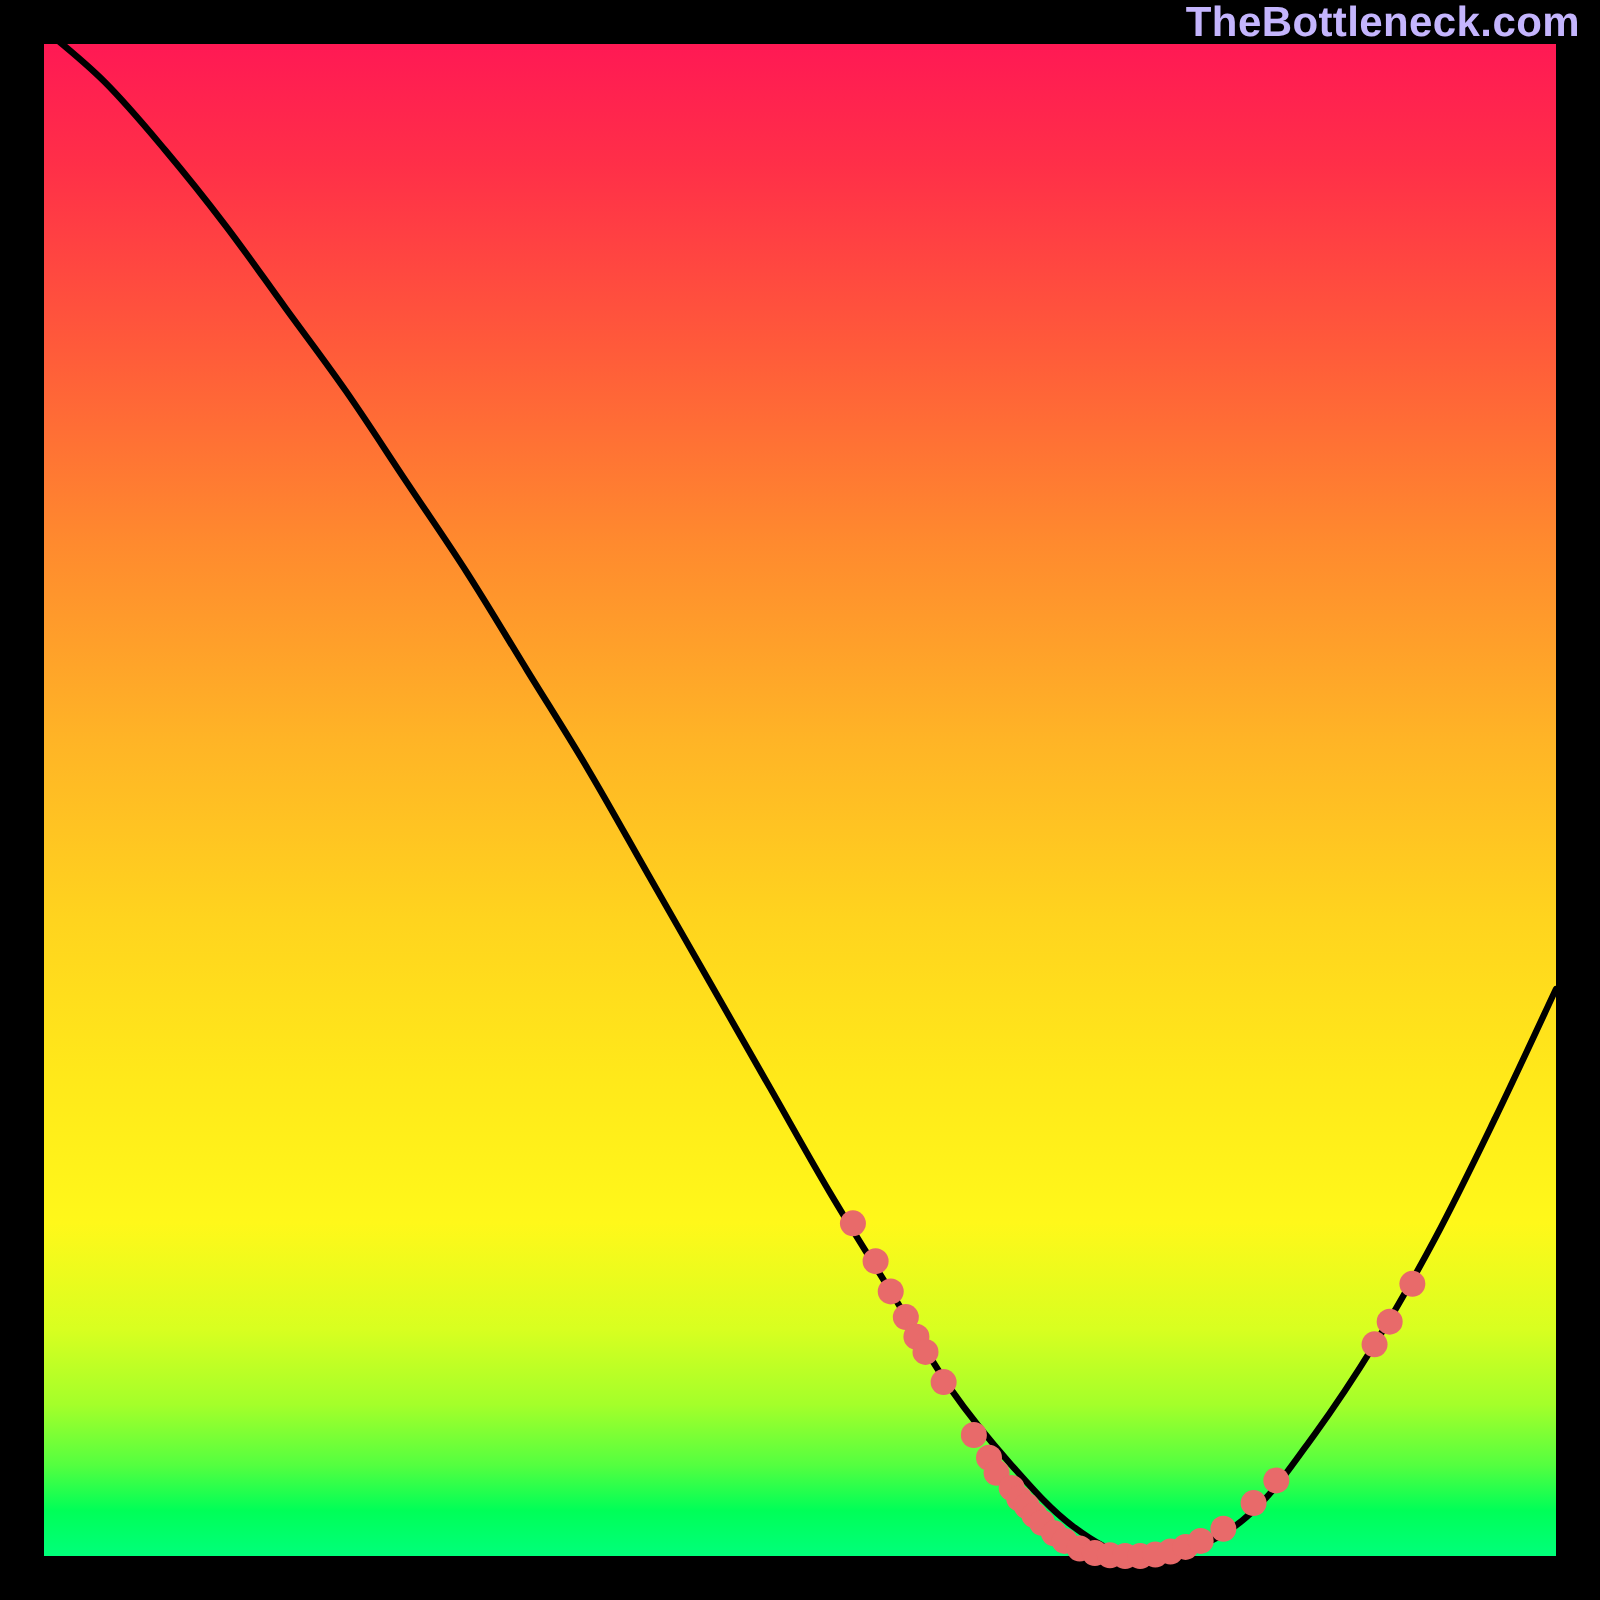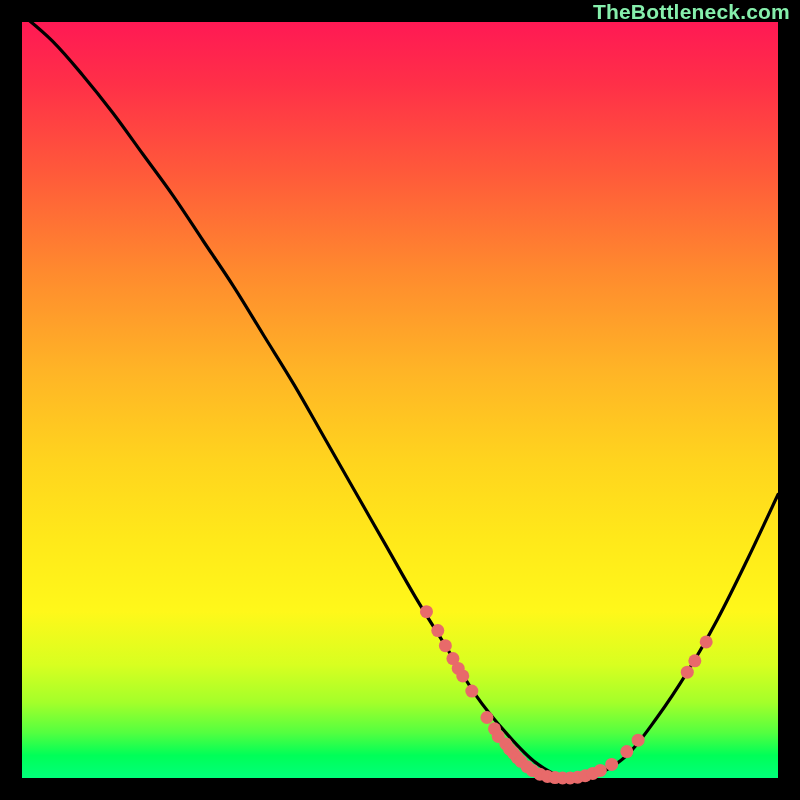--- a/index.html
+++ b/index.html
@@ -43,21 +43,21 @@
     left: 22px;
     top: 22px;
     width: 756px;
     height: 756px;
     overflow: visible;
   }
   .attribution {
     position: absolute;
     top: 0px;
     right: 10px;
-    color: #86efac;
+    color: #c4b5fd;
     font-size: 21px;
     font-weight: 600;
     letter-spacing: 0.2px;
   }
 </style>
 </head>
 <body>
 
 <div class="chart-wrap">
   <div class="plot-area"></div>

